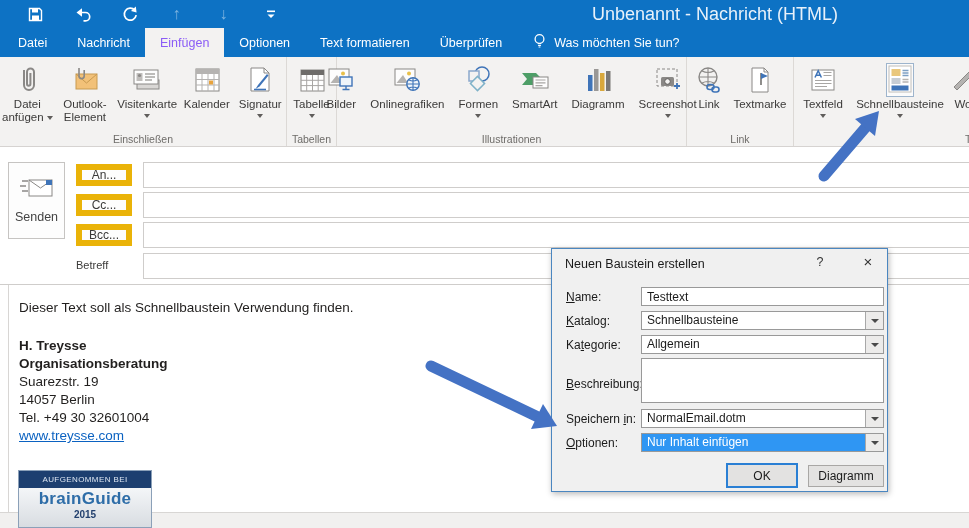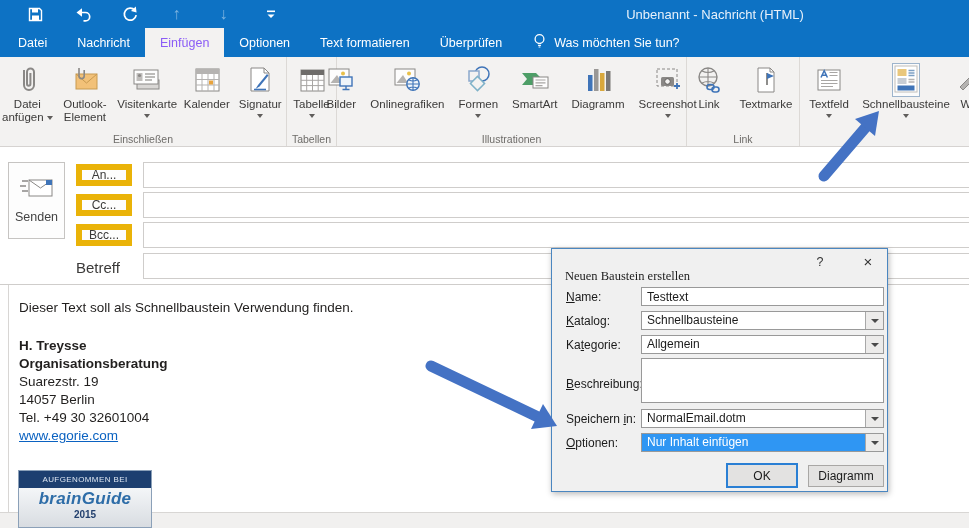--- a/index.html
+++ b/index.html
@@ -6,21 +6,21 @@
   html,body { width: 969px; height: 528px; }
   body {
     position: relative; overflow: hidden; background: #fff;
     font-family: "Liberation Sans", sans-serif; color: #3b3a39;
   }
   
   .titlebar { position:absolute; left:0; top:0; right:0; height:28px; background:#0d72c4; display:flex; align-items:center; }
   .qat { display:flex; align-items:center; padding-left:12px; }
   .qbtn { width:47px; height:24px; display:flex; align-items:center; justify-content:center; color:#fff; }
   .qbtn.dim { opacity:.45; }
-  .win-title { position:absolute; left:460px; width:510px; text-align:center; color:#e8f1fa; font-size:13px; }
+  .win-title { position:absolute; left:460px; width:510px; text-align:center; color:#e8f1fa; font-size:18px; }
   
   .tabbar { position:absolute; left:0; top:28px; right:0; height:29px; background:#0d72c4; display:flex; align-items:stretch; font-size:12.5px; color:#fff; }
   .tab { display:flex; align-items:center; padding:0 15px; cursor:default; }
   .tab.first { margin-left:3px; }
   .tab.active { background:#f3f2f1; color:#8b5cf6; }
   .tellme { display:flex; align-items:center; gap:8px; margin-left:16px; color:#fff; }
   
   .ribbon { position:absolute; left:0; top:57px; right:0; height:90px; background:#f3f2f1; border-bottom:1px solid #d6d3d1; display:flex; }
   .rgroup { position:relative; height:100%; border-right:1px solid #dcd9d6; display:flex; justify-content:center; padding:3px 2px 14px; }
   .rgroup-label { position:absolute; bottom:1px; left:0; right:0; text-align:center; font-size:10.5px; color:#6e6c69; white-space:nowrap; }
@@ -28,38 +28,38 @@
   .ricon { height:36px; display:flex; align-items:center; justify-content:center; }
   .rl { line-height:13px; text-align:center; white-space:nowrap; }
   .caret-down { width:0; height:0; border-left:3.5px solid transparent; border-right:3.5px solid transparent; border-top:4px solid #5f5d5b; margin-top:3px; }
   .caret-inline { display:inline-block; vertical-align:middle; margin-left:3px; width:0; height:0; border-left:3.5px solid transparent; border-right:3.5px solid transparent; border-top:4px solid #5f5d5b; }
   .qp-iconbox { border:1px solid #9db4cc; background:#fbfbfb; padding:1px; }
   
   .compose { position:absolute; left:0; top:147px; right:0; height:137px; background:#fff; }
   .senden { position:absolute; left:8px; top:15px; width:57px; height:77px; border:1px solid #c6c4c2; background:#fdfdfd; display:flex; flex-direction:column; align-items:center; justify-content:center; gap:7px; font-size:12.5px; color:#444; }
   .addr-btn { position:absolute; left:76px; width:56px; height:22px; border:6px solid #eab308; background:#fdfdfd; font-size:12px; color:#3b3a39; display:flex; align-items:center; justify-content:center; }
   .addr-field { position:absolute; left:143px; right:0; height:26px; background:#fff; border:1px solid #cfcdcb; border-right:none; font:12.5px "Liberation Sans",sans-serif; padding:0 6px; }
-  .betreff-label { position:absolute; left:76px; top:112px; font-size:15px; color:#3b3a39; }
+  .betreff-label { position:absolute; left:76px; top:112px; font-size:11px; color:#3b3a39; }
   
   .mailbody { position:absolute; left:0; top:284px; right:0; bottom:0; background:#fff; border-top:1px solid #cfcdcb; }
   .mailbody::before { content:""; position:absolute; left:8px; top:0; bottom:0; width:1px; background:#d8d6d4; }
   .bodytext { position:absolute; left:19px; top:14px; font-size:13.5px; color:#211f1e; line-height:18px; }
   .bodytext .gap { height:20px; }
   .b { font-weight:bold; }
   .blink { color:#0b62c1; text-decoration:underline; display:inline-block; }
   .bottomband { position:absolute; left:0; right:0; top:512px; height:16px; background:#f1f0ef; border-top:1px solid #d8d6d4; }
   
   .logo { position:absolute; left:18px; top:470px; width:134px; height:58px; border:1px solid #8ba0b8; z-index:6; display:flex; flex-direction:column; overflow:hidden; background:#1d4ed8; }
   .logo-top { height:17px; background:#1d3f70; color:#dde6f2; font-size:8px; display:flex; align-items:center; justify-content:center; letter-spacing:.4px; }
   .logo-mid { flex:1; background:linear-gradient(#f4f6f8, #d8dce1); display:flex; flex-direction:column; align-items:center; padding-top:1px; }
-  .logo-name { font-size:17px; font-weight:bold; color:#2e6da8; line-height:20px; letter-spacing:.3px;font-style:italic; }
+  .logo-name { font-size:17px; font-weight:bold; color:#2e6da8; line-height:20px; letter-spacing:.3px; }
   .logo-year { font-size:10px; font-weight:bold; color:#23406e; }
   
   .dialog { position:absolute; left:551px; top:248px; width:337px; height:244px; background:#f0f0f0; border:1px solid #4a86c0; box-shadow:1px 2px 6px rgba(0,0,0,.28); z-index:20; font-size:12px; color:#1b1b1b; }
-  .dlg-title { position:absolute; left:13px; top:20px; font-size:12.5px; color:#1b1b1b;font-family:Liberation Serif, serif; }
+  .dlg-title { position:absolute; left:13px; top:8px; font-size:12.5px; color:#1b1b1b; }
   .dlg-help { position:absolute; right:59px; top:6px; width:16px; height:16px; text-align:center; font-size:12.5px; color:#333; }
   .dlg-close { position:absolute; right:8px; top:3px; width:22px; height:20px; text-align:center; font-size:15px; color:#333; line-height:20px; }
   .dlg-label { position:absolute; left:14px; white-space:nowrap; }
   .dlg-label u { text-decoration:underline; }
   .dlg-input { position:absolute; left:89px; width:243px; height:19px; border:1px solid #999; background:#fff; font:12px "Liberation Sans",sans-serif; padding:0 5px; color:#1b1b1b; }
   .dlg-select { position:absolute; left:89px; width:243px; height:19px; border:1px solid #999; background:#fff; display:flex; align-items:center; }
   .dlg-select .val { flex:1; padding:0 5px; height:17px; line-height:17px; overflow:hidden; white-space:nowrap; }
   .dlg-select.selected .val { background:#2f96f3; color:#fff; }
   .sel-arrow { width:18px; height:17px; background:#ecebea; border-left:1px solid #a8a8a8; display:flex; align-items:center; justify-content:center; }
   .chev { width:0; height:0; border-left:4px solid transparent; border-right:4px solid transparent; border-top:4.5px solid #4a4a4a; }
@@ -269,21 +269,21 @@
             <circle cx="14.5" cy="16.5" r="2.8" fill="#f3f2f1" stroke="#5f5d5b"></circle>
             <path d="M24 18 v6 M21 21 h6" stroke="#3f74b8" stroke-width="1.8"></path>
           </svg>
       </span>
       <span class="rl">Screenshot</span>
       <span class="caret-down"></span>
     </div>
     <div class="rgroup-label">Illustrationen</div>
   </div>
 
-  <div class="rgroup" style="width:116px; gap:6px;">
+  <div class="rgroup" style="width:116px; ">
     <div class="rbtn" style="width:40px">
       <span class="ricon">
         <svg width="30" height="30" viewBox="0 0 30 30">
             <circle cx="14" cy="12" r="9" fill="none" stroke="#8a8886" stroke-width="1.4"></circle>
             <path d="M5 12 h18 M14 3 v18 M8 6 a13 13 0 0 0 12 0 M8 18 a13 13 0 0 1 12 0" fill="none" stroke="#8a8886" stroke-width="1.1"></path>
             <rect x="13" y="19.5" width="7" height="5" rx="2.5" fill="none" stroke="#3f74b8" stroke-width="1.6"></rect>
             <rect x="18" y="22" width="7" height="5" rx="2.5" fill="none" stroke="#3f74b8" stroke-width="1.6"></rect>
           </svg>
       </span>
       <span class="rl">Link</span>
@@ -370,21 +370,21 @@
 
 <div class="mailbody">
   <div class="bodytext">
     <div>Dieser Text soll als Schnellbaustein Verwendung finden.</div>
     <div class="gap"></div>
     <div class="b">H. Treysse</div>
     <div class="b">Organisationsberatung</div>
     <div>Suarezstr. 19</div>
     <div>14057 Berlin</div>
     <div>Tel. +49 30 32601004</div>
-    <div><span class="blink">www.egorie.com</span></div>
+    <div><span class="blink">www.treysse.com</span></div>
   </div>
 </div>
 
 <div class="bottomband"></div>
 
 <div class="logo">
   <div class="logo-top">AUFGENOMMEN BEI</div>
   <div class="logo-mid">
     <div class="logo-name">brainGuide</div>
     <div class="logo-year">2015</div>

